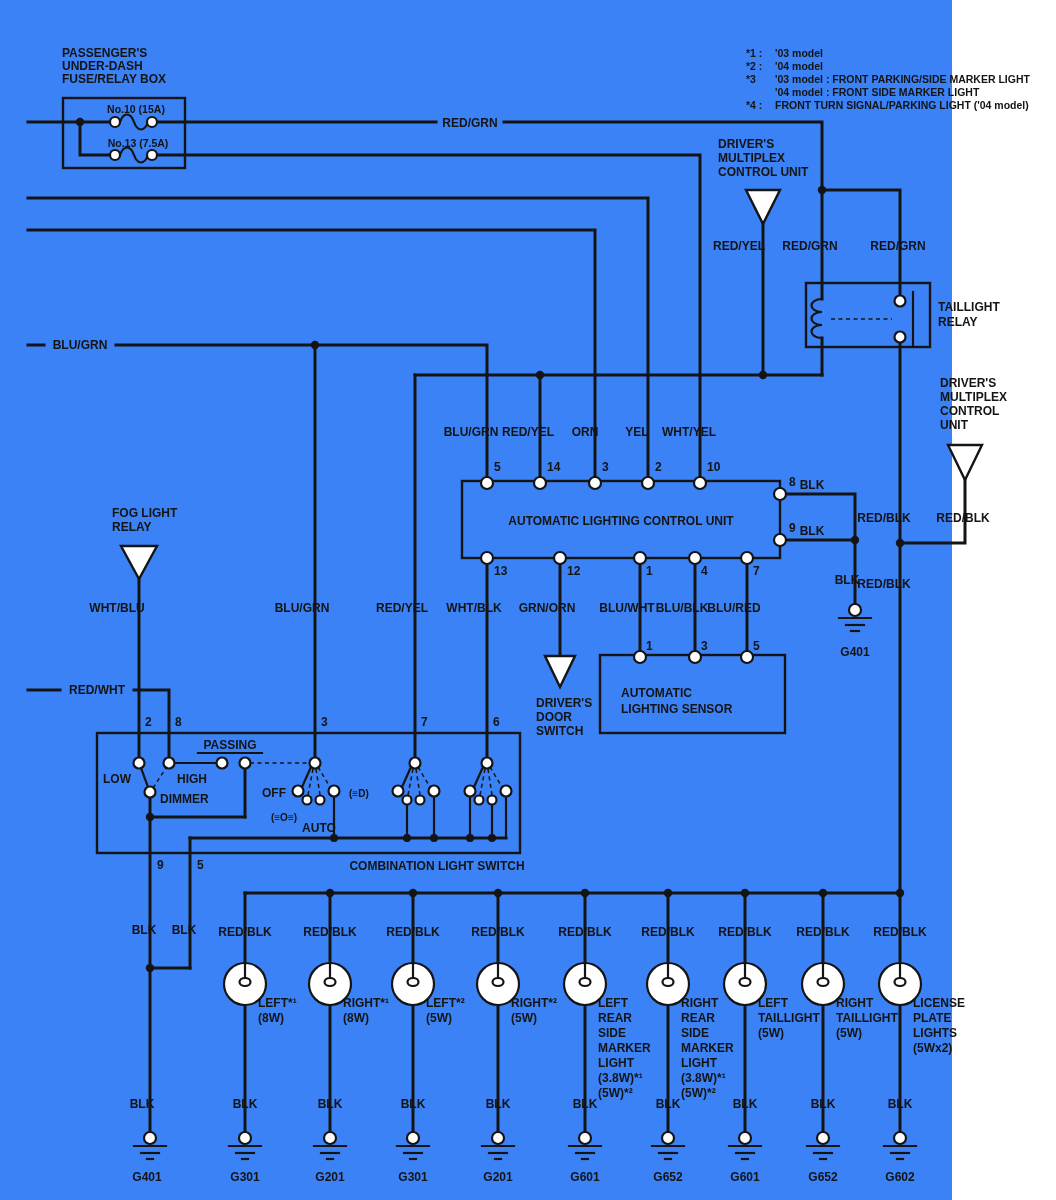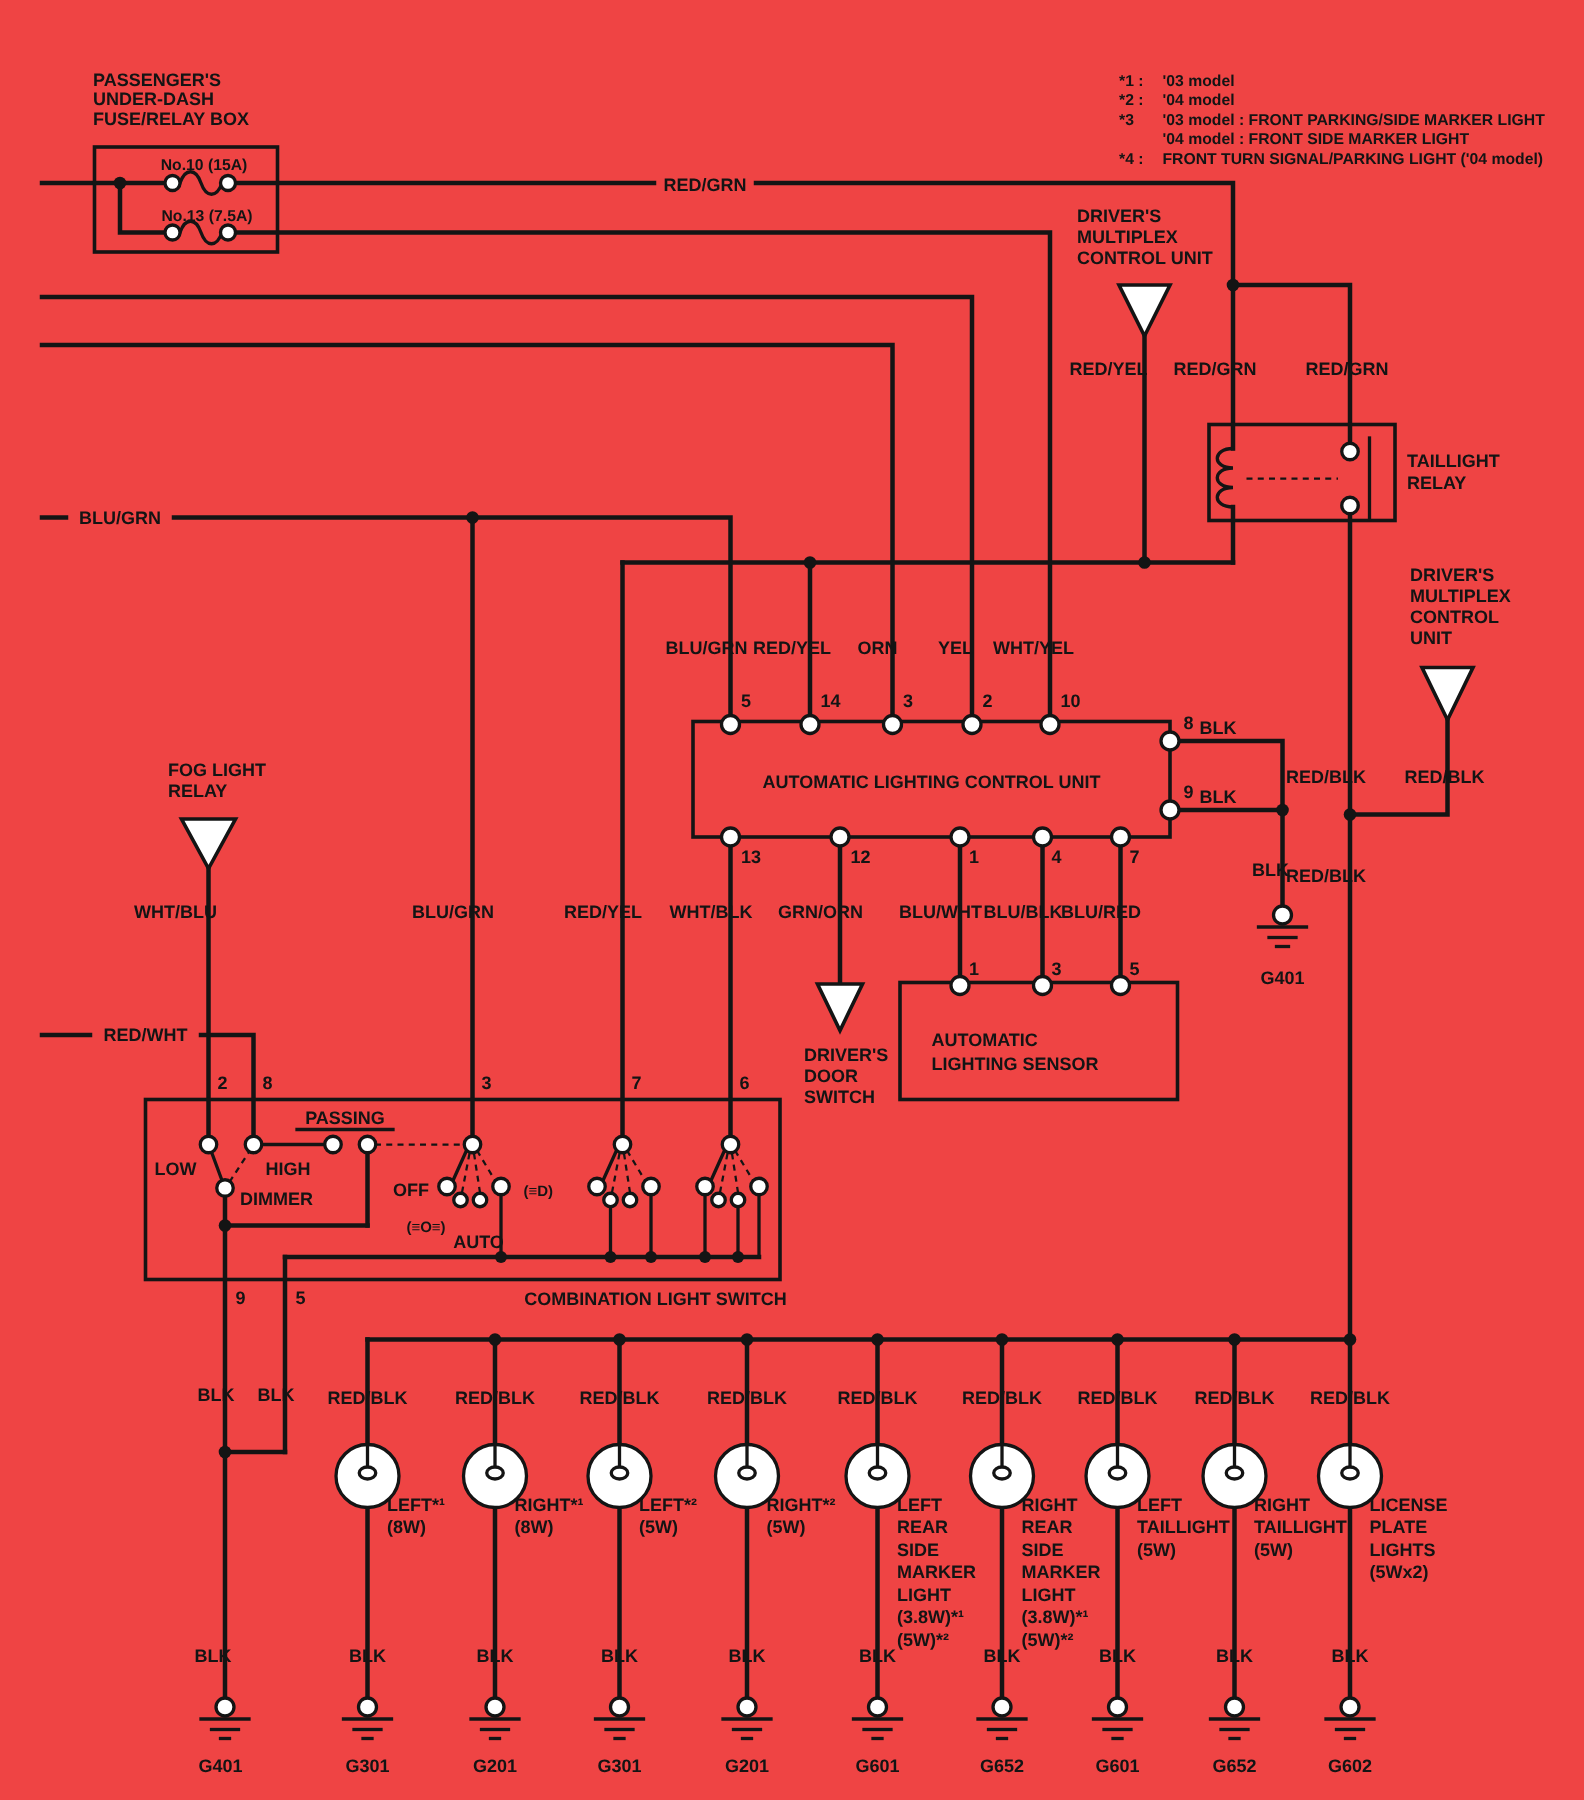--- a/index.html
+++ b/index.html
@@ -1,16 +1,16 @@
 <!DOCTYPE html>
 <html><head>
 <meta charset="utf-8">
 <style>
   html,body{margin:0;padding:0;background:#fff}
-  #stage{width:1056px;height:1200px;background:#ef4444;position:relative}
+  #stage{width:952px;height:1200px;background:#3b82f6;position:relative}
   svg{display:block}
   .w{stroke:#141414;stroke-width:3;fill:none;stroke-linecap:square}
   .w2{stroke:#141414;stroke-width:2.2;fill:none;stroke-linecap:square}
   .box{stroke:#141414;stroke-width:2.4;fill:none}
   .dash{stroke:#141414;stroke-width:1.5;stroke-dasharray:4 3.5;fill:none}
   .c{fill:#fff;stroke:#141414;stroke-width:2.2}
   .dot{fill:#141414;stroke:none}
   .tri{fill:#fff;stroke:#141414;stroke-width:2.4}
   text{font:bold 12px "Liberation Sans","DejaVu Sans",sans-serif;fill:#141414;white-space:pre}
   .t11{font-size:10.5px}

